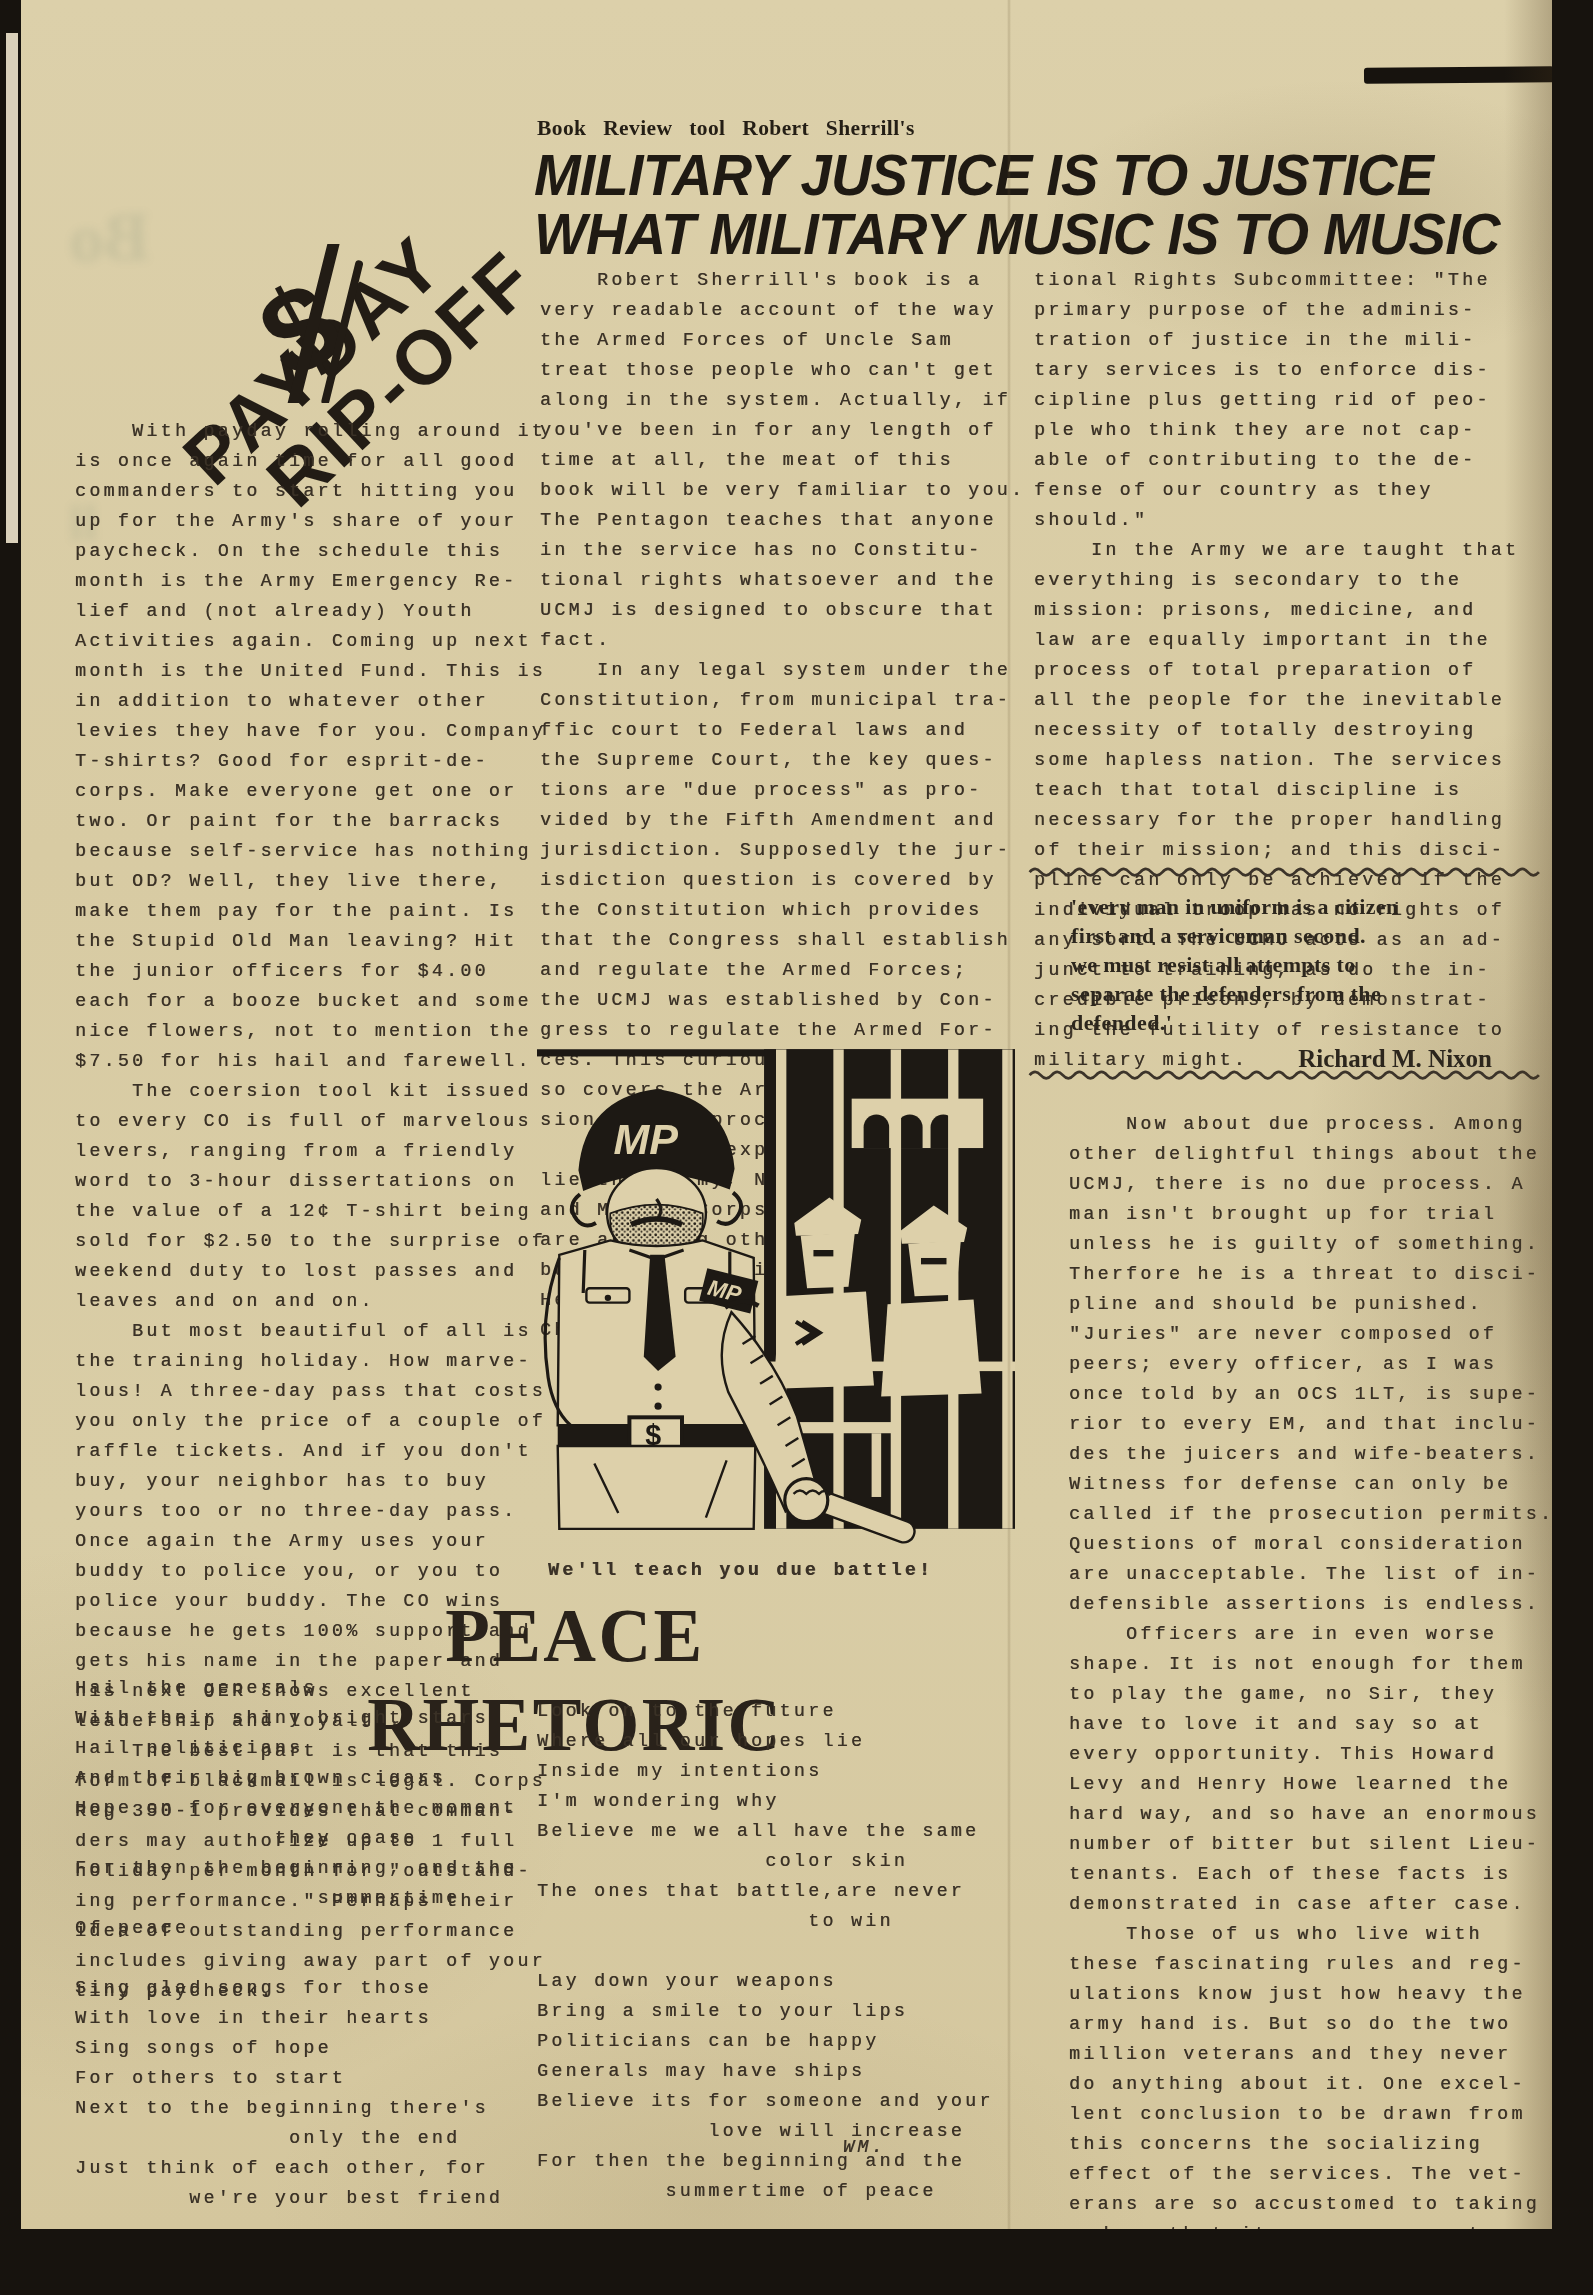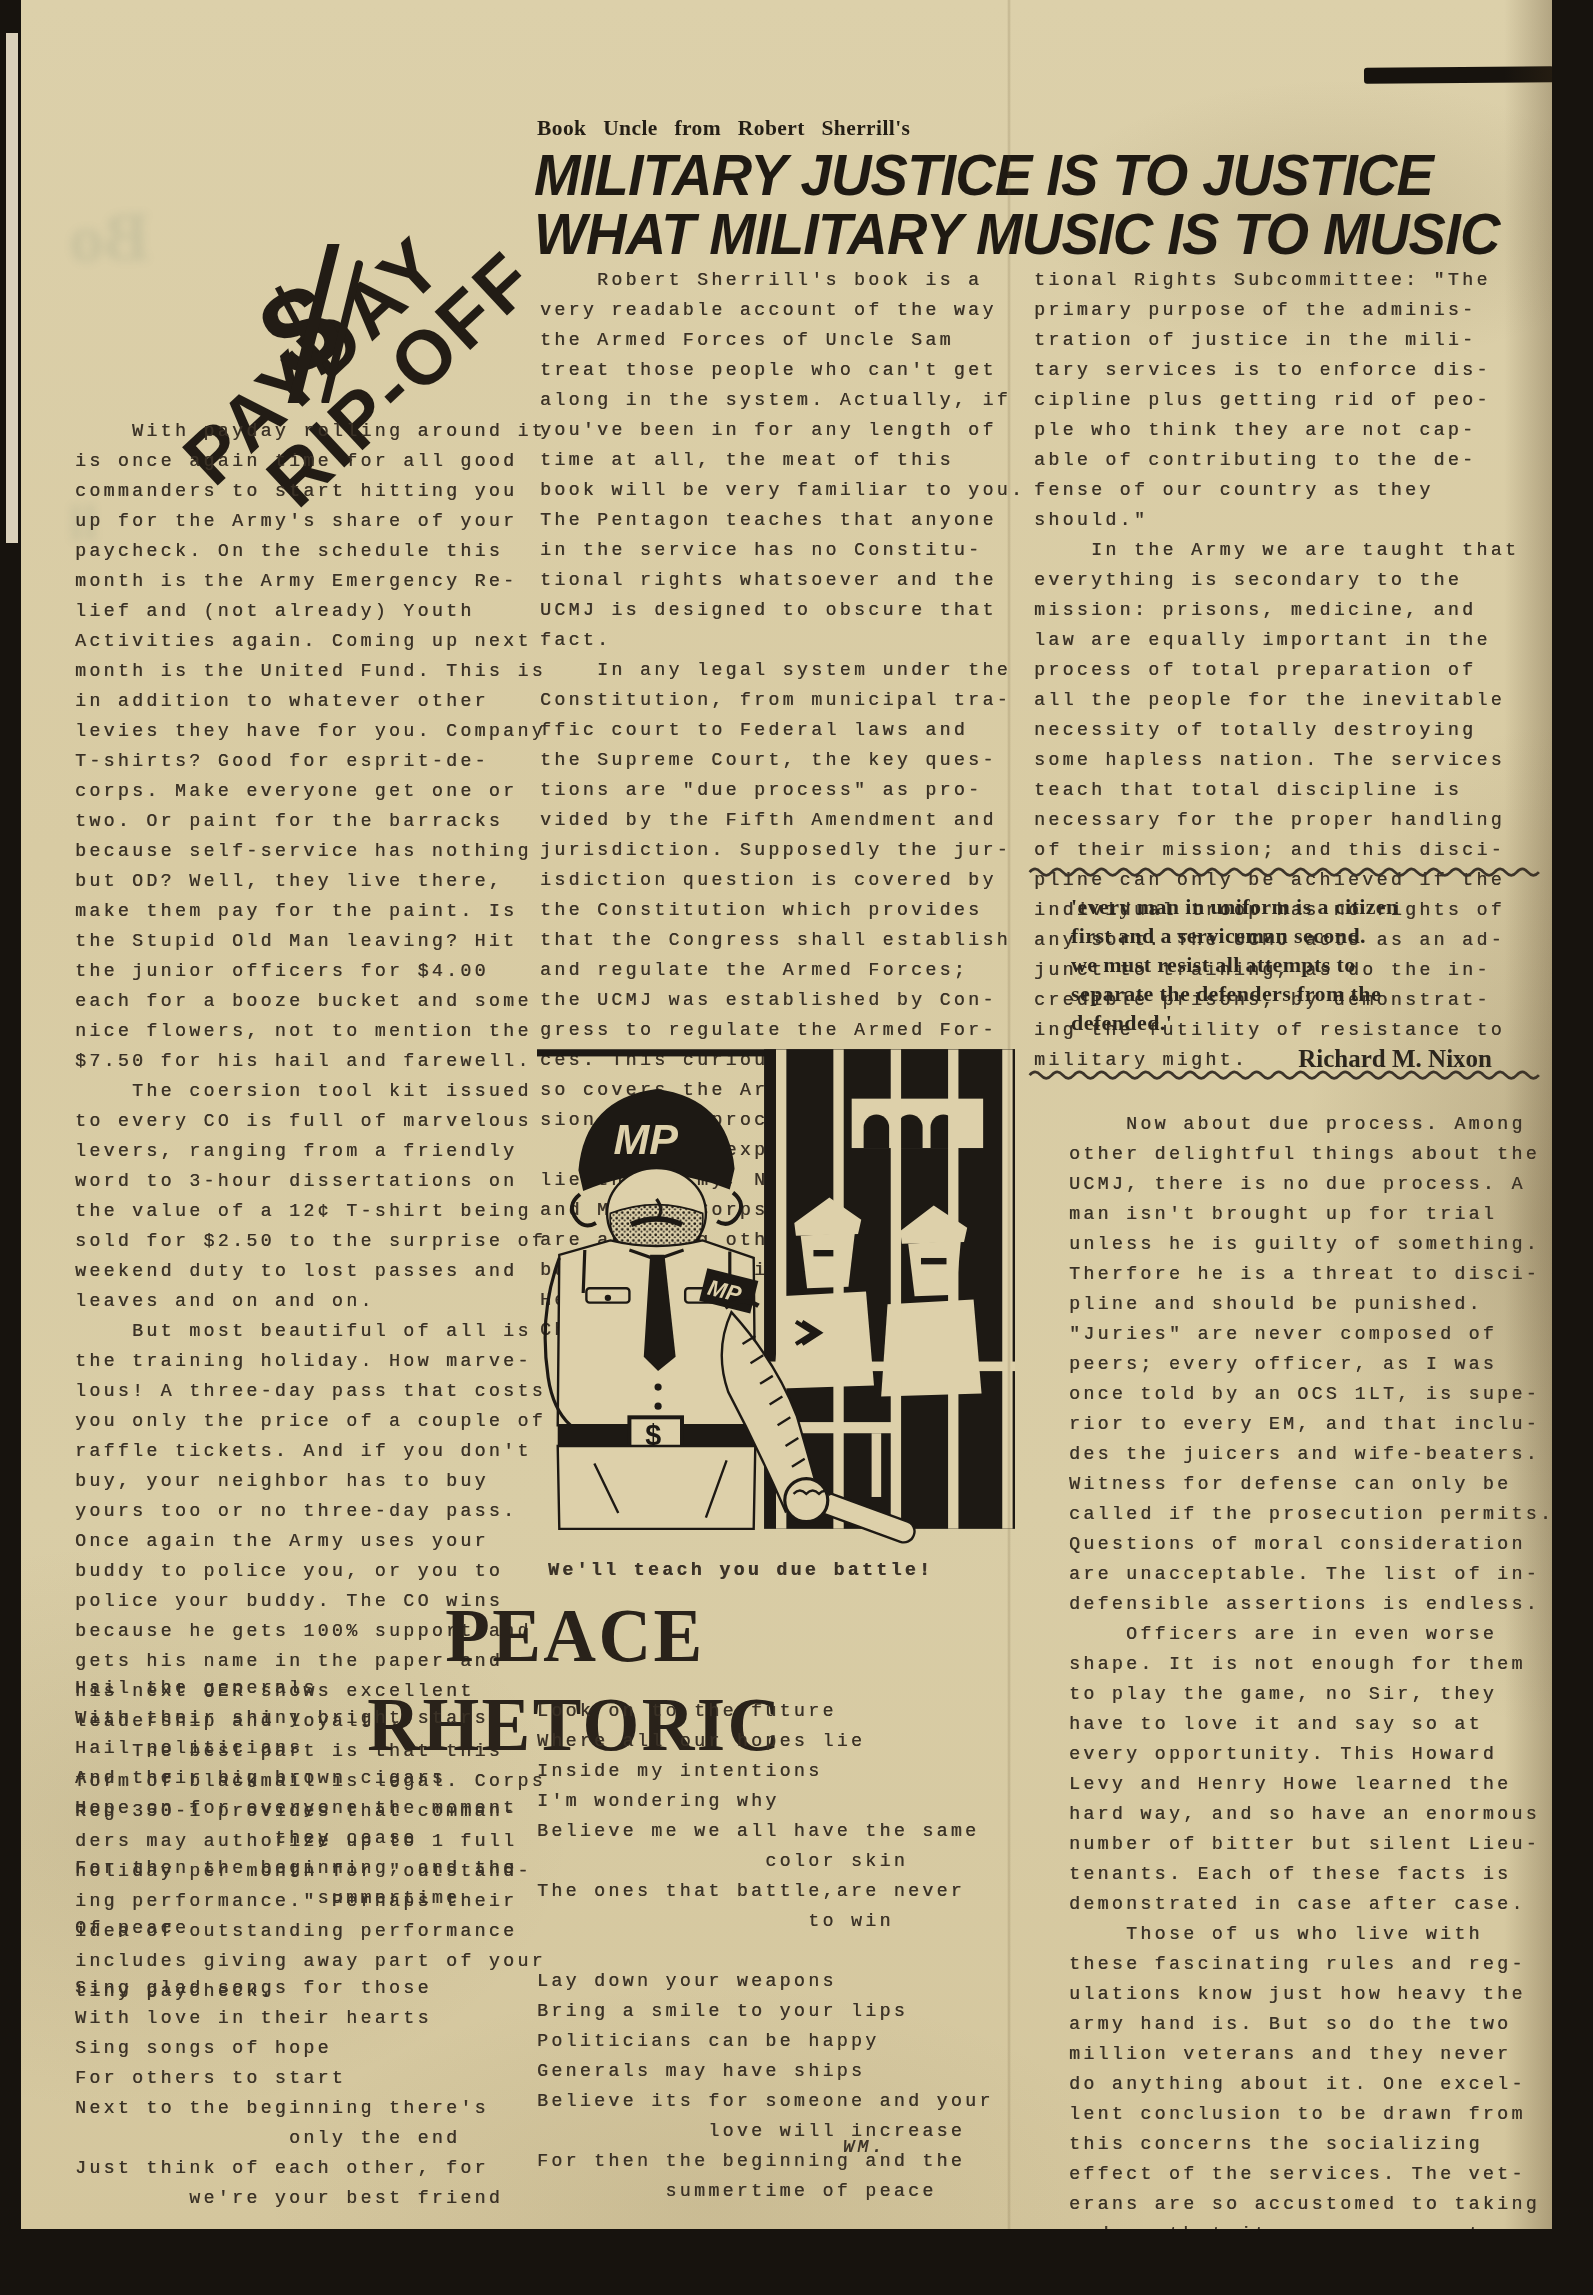--- a/index.html
+++ b/index.html
@@ -64,21 +64,21 @@
     </div>
 
     <svg class="dollar" width="155" height="159" viewBox="0 0 195 200">
       <g transform="rotate(-28 97 100)">
         <text x="38" y="152" font-family="Liberation Sans, sans-serif" font-weight="bold" font-size="152" fill="#221c15">$</text>
         <path d="M22 186 L168 24" stroke="#221c15" stroke-width="15" stroke-linecap="round"></path>
         <path d="M66 194 L184 62" stroke="#221c15" stroke-width="10" stroke-linecap="round"></path>
       </g>
     </svg>
 
-    <div class="kicker">Book Uncle from Robert Sherrill's</div>
+    <div class="kicker">Book Review tool Robert Sherrill's</div>
     <div class="headline">
       <div>MILITARY JUSTICE IS TO JUSTICE</div>
       <div>WHAT MILITARY MUSIC IS TO MUSIC</div>
     </div>
 
     <pre class="tw" style="left:54px;top:416px;width:492px;">    With payday rolling around it
 is once again time for all good
 commanders to start hitting you
 up for the Army's share of your
 paycheck. On the schedule this

